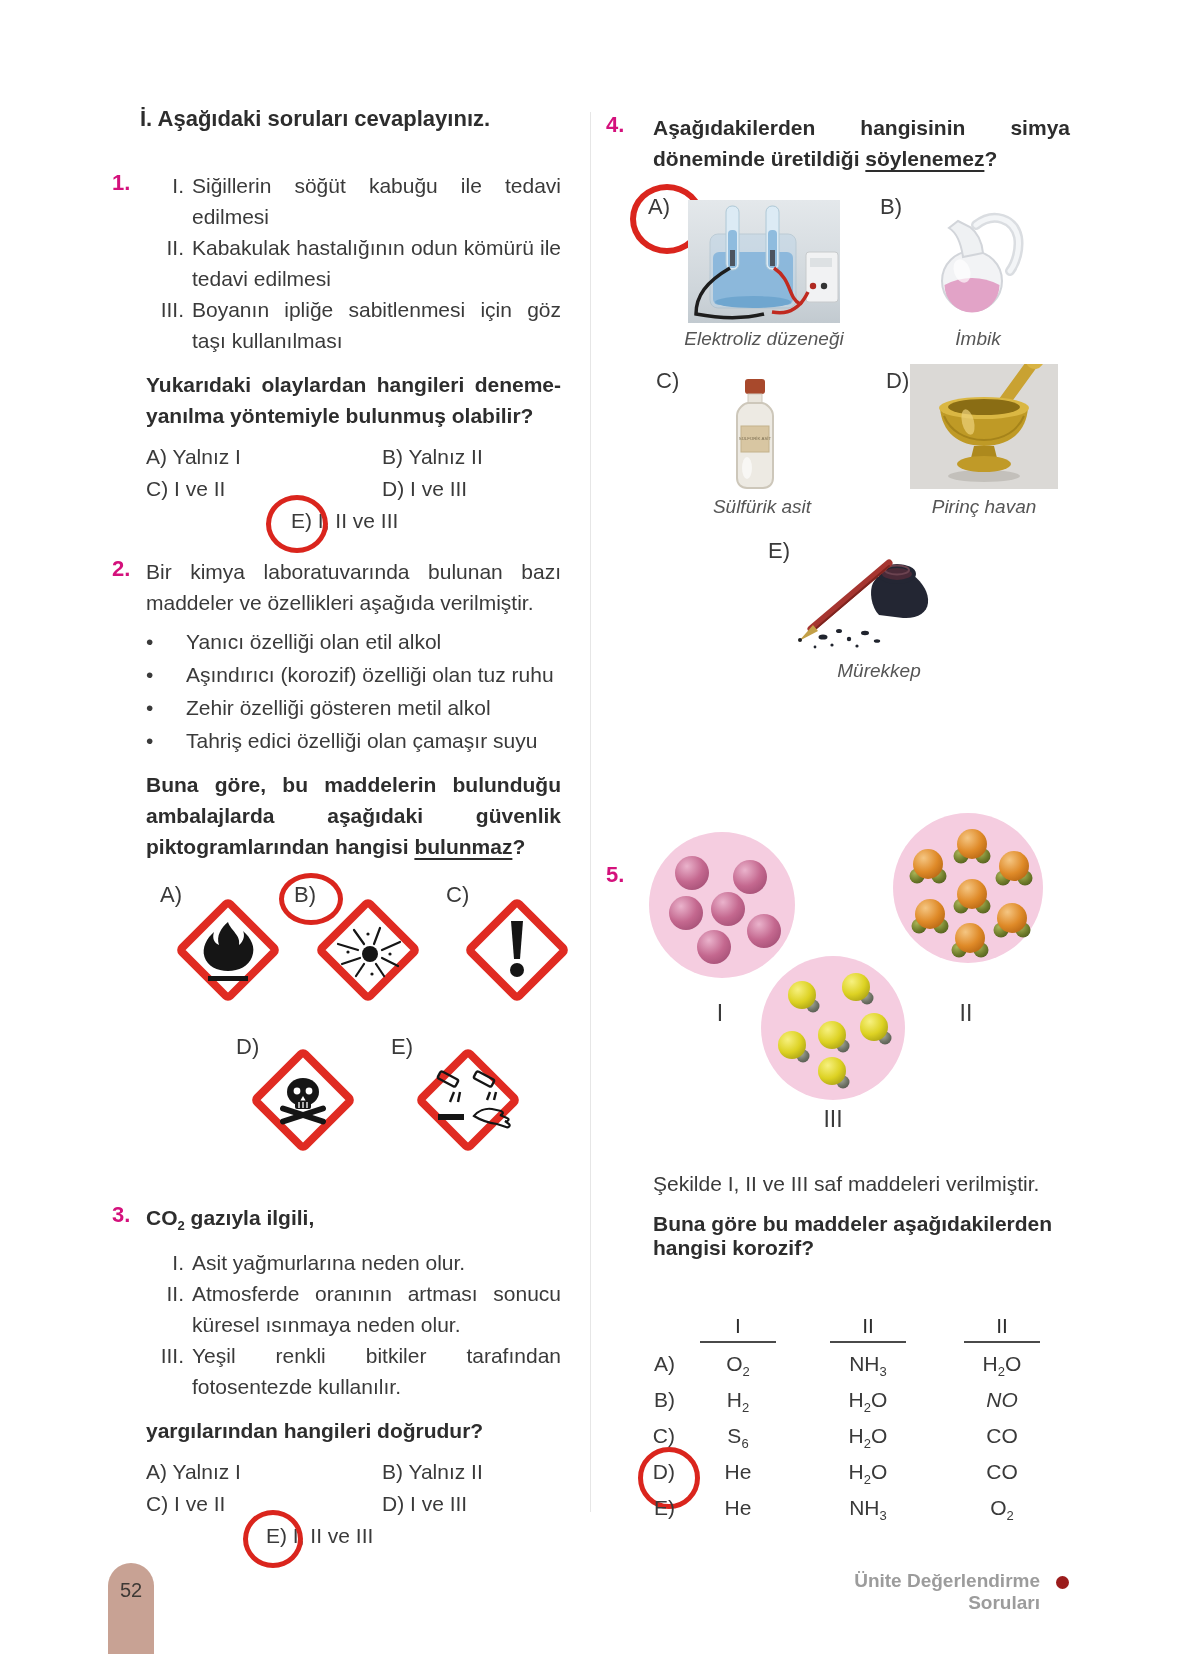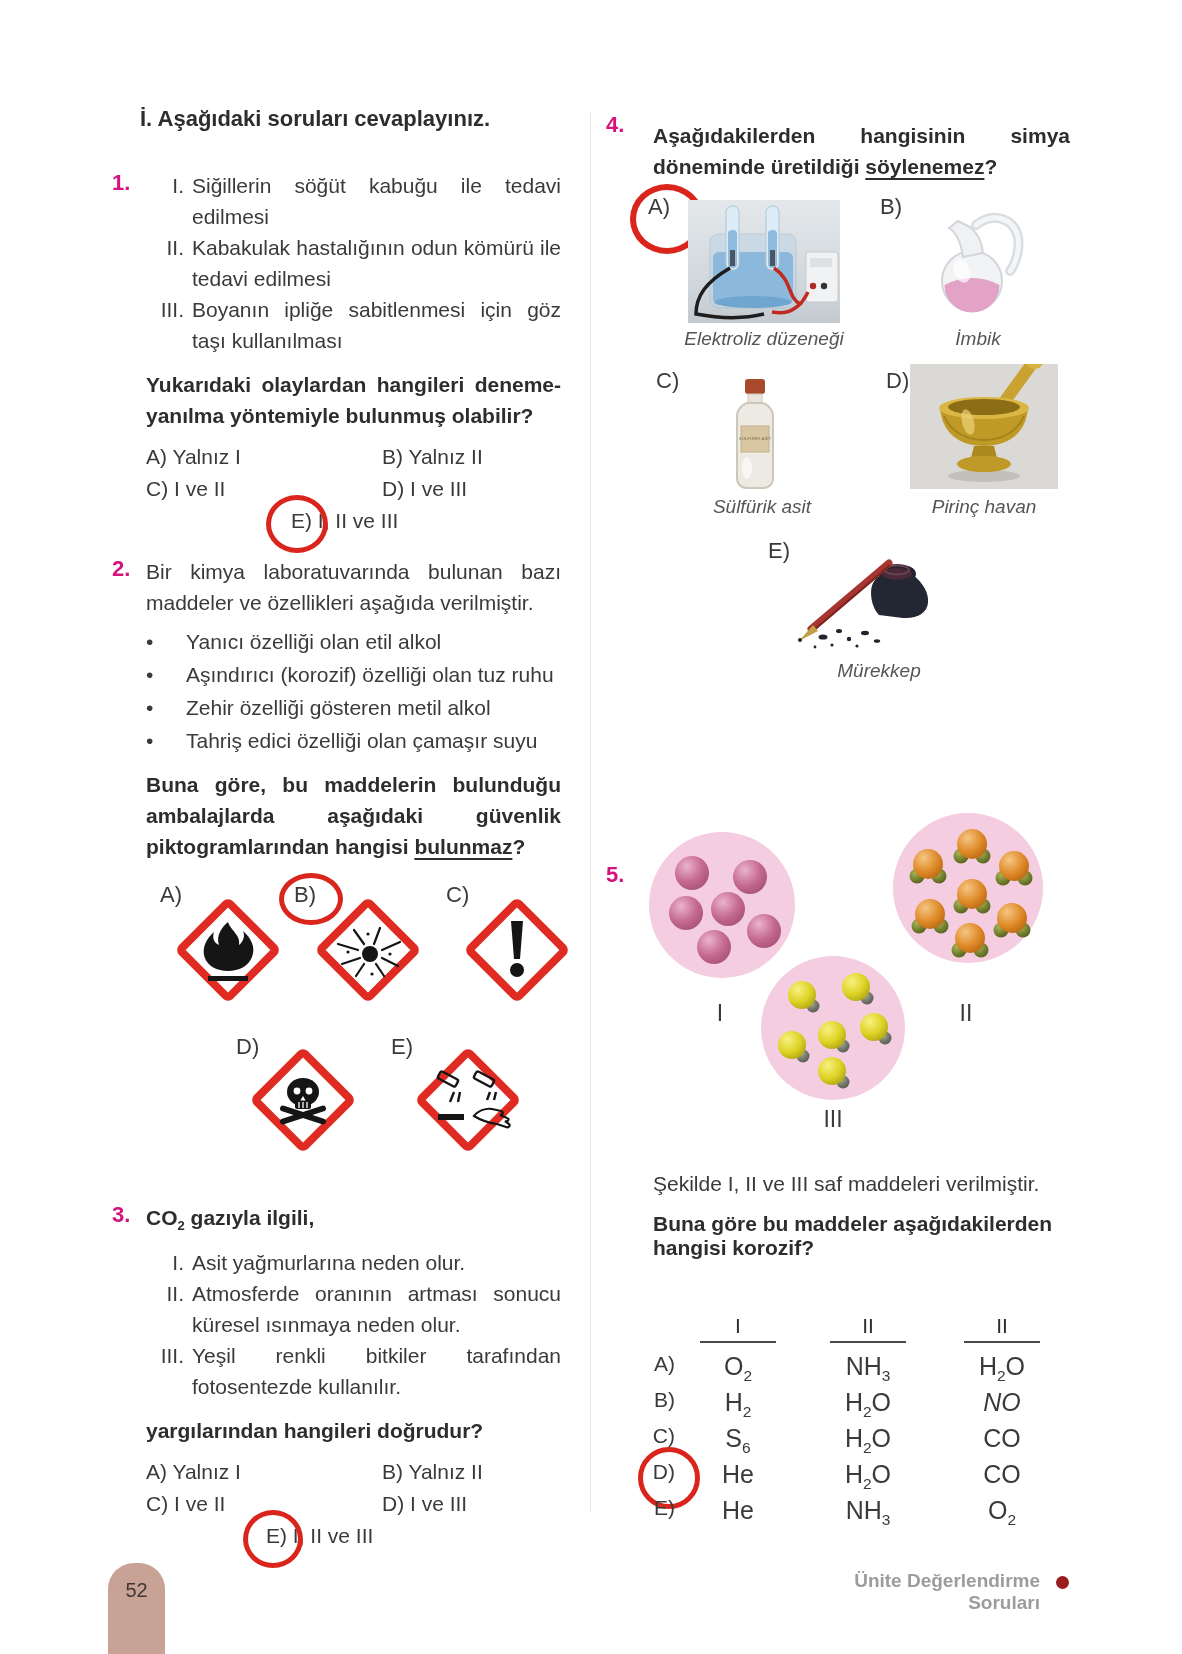--- a/index.html
+++ b/index.html
@@ -26,24 +26,24 @@
   .rcirc{position:absolute;border:5px solid #da251d;border-radius:50%;background:transparent;}
   .plabel{position:absolute;font-size:22px;color:#3a3a3a;}
   .ghs{position:absolute;}
   .caption{position:absolute;width:200px;text-align:center;font-style:italic;font-size:19px;color:#555;}
   .imgbox{position:absolute;}
   .figlabel{position:absolute;width:160px;text-align:center;font-size:23px;color:#3a3a3a;}
   .ttext{position:absolute;font-size:21px;}
   .thead{position:absolute;width:76px;text-align:center;font-size:21px;color:#2d2d2d;
          border-bottom:2px solid #4a4a4a;padding-bottom:3px;}
   .tletter{position:absolute;width:45px;text-align:right;font-size:21px;}
-  .tcell{position:absolute;width:100px;text-align:center;font-size:25px;}
+  .tcell{position:absolute;width:100px;text-align:center;font-size:21px;}
   .tcell.em{font-style:italic;}
   sub{font-size:0.62em;}
-  .pagetab{position:absolute;left:108px;top:1563px;width:57px;height:91px;background:#c8a294;
+  .pagetab{position:absolute;left:108px;top:1563px;width:46px;height:91px;background:#c8a294;
            border-radius:26px 26px 0 0;text-align:center;}
   .pagetab span{display:inline-block;margin-top:16px;font-size:20px;color:#3e3935;}
   .footer-label{position:absolute;left:800px;top:1570px;width:240px;text-align:right;
                 font-size:19px;font-weight:bold;color:#9c9c9c;}
   .footer-dot{position:absolute;left:1056px;top:1576px;width:13px;height:13px;border-radius:50%;background:#9b1c1c;}
   .nowrap{white-space:nowrap;}
 </style>
 </head>
 <body>
 
@@ -244,21 +244,21 @@
       <div class="optrow">
         <span class="opt" style="left:120px;"><span>E)</span> <span>I, II ve III</span></span>
         <div class="rcirc" style="left:97px;top:-10px;width:50px;height:48px;"></div>
       </div>
     </div>
   </div>
 
   <div class="qblock" style="left:606px;top:112px;">
     <div class="qnum" style="width:47px;">4.</div>
     <div class="qcontent w-right">
-      <div class="qbold" style="margin-top:8px;"><span>Aşağıdakilerden hangisinin simya döneminde üretildiği </span><span class="u">söylenemez</span><span>?</span></div>
+      <div class="qbold" style="margin-top:0;"><span>Aşağıdakilerden hangisinin simya döneminde üretildiği </span><span class="u">söylenemez</span><span>?</span></div>
     </div>
   </div>
 
   <span class="plabel" style="left:648px;top:194px;"><span>A)</span>
     <div class="rcirc" style="left:-18px;top:-10px;width:62px;height:58px;border-width:6px;"></div>
   </span>
   <span class="plabel" style="left:880px;top:194px;">B)</span>
   <span class="plabel" style="left:656px;top:368px;">C)</span>
   <span class="plabel" style="left:886px;top:368px;">D)</span>
   <span class="plabel" style="left:768px;top:538px;">E)</span>

